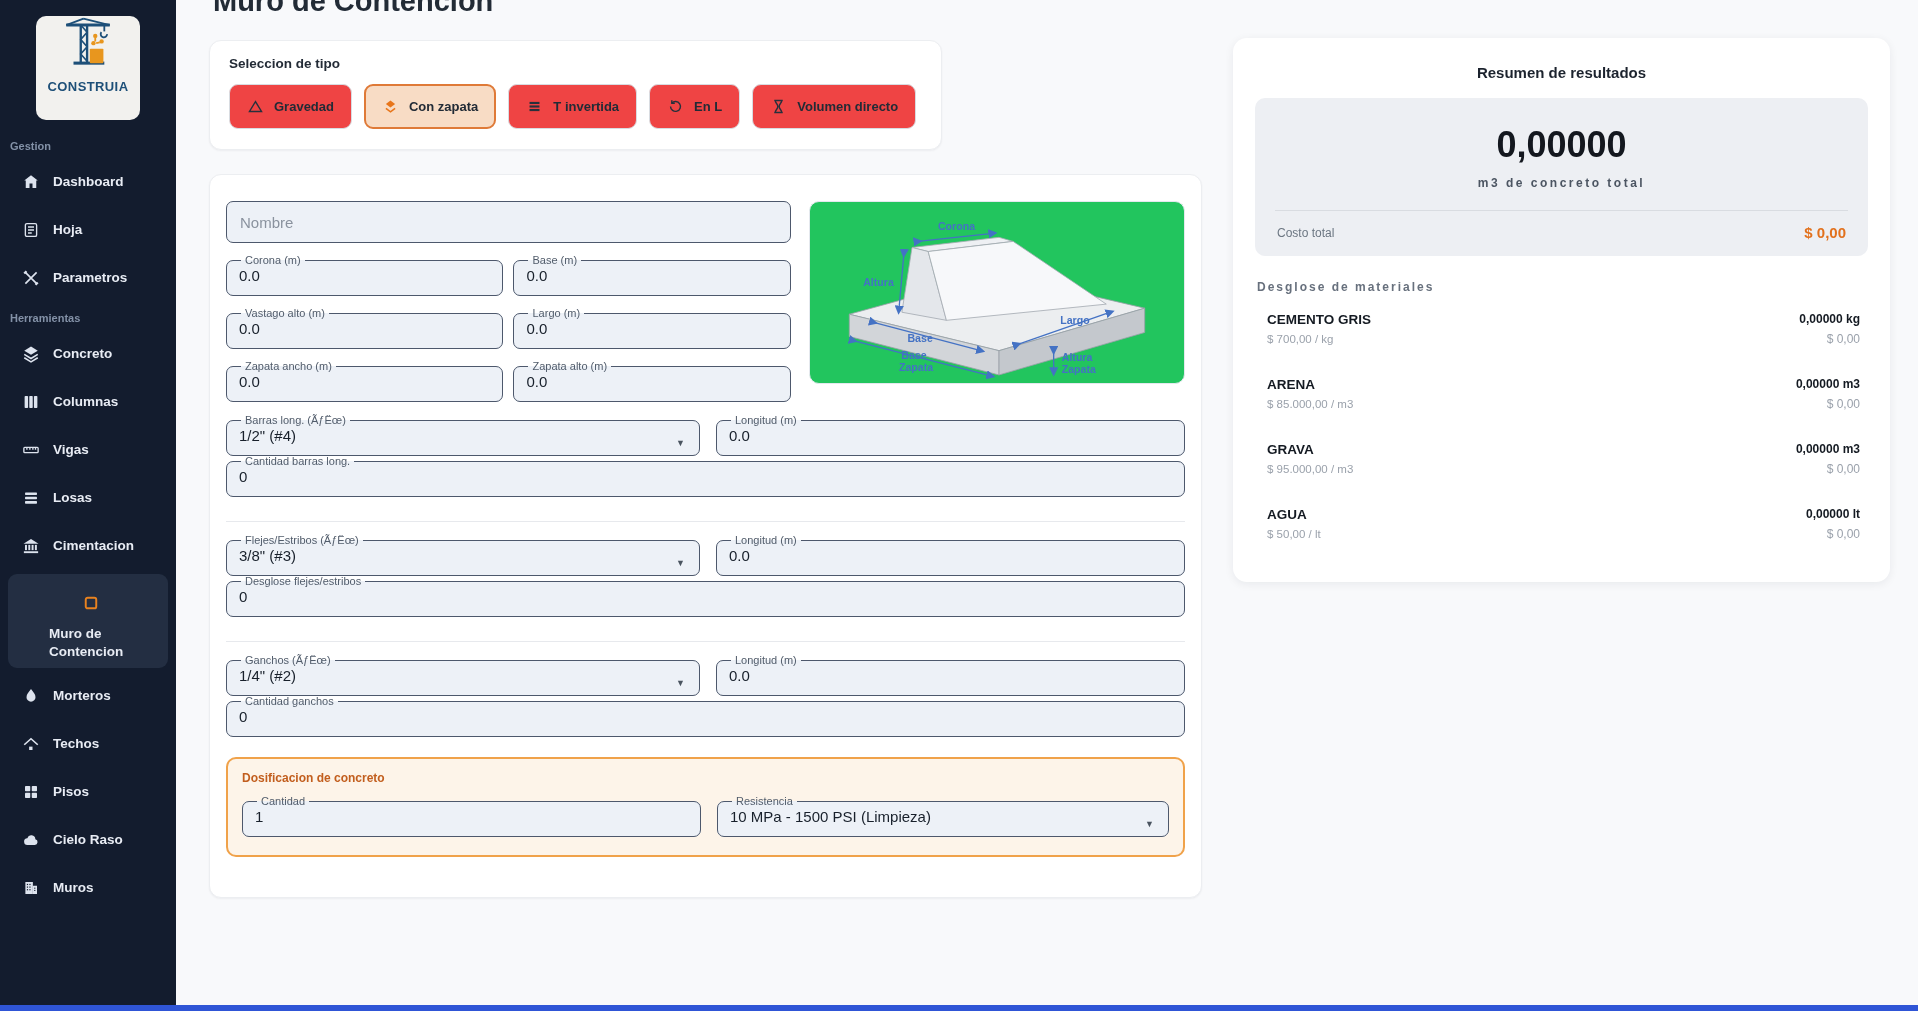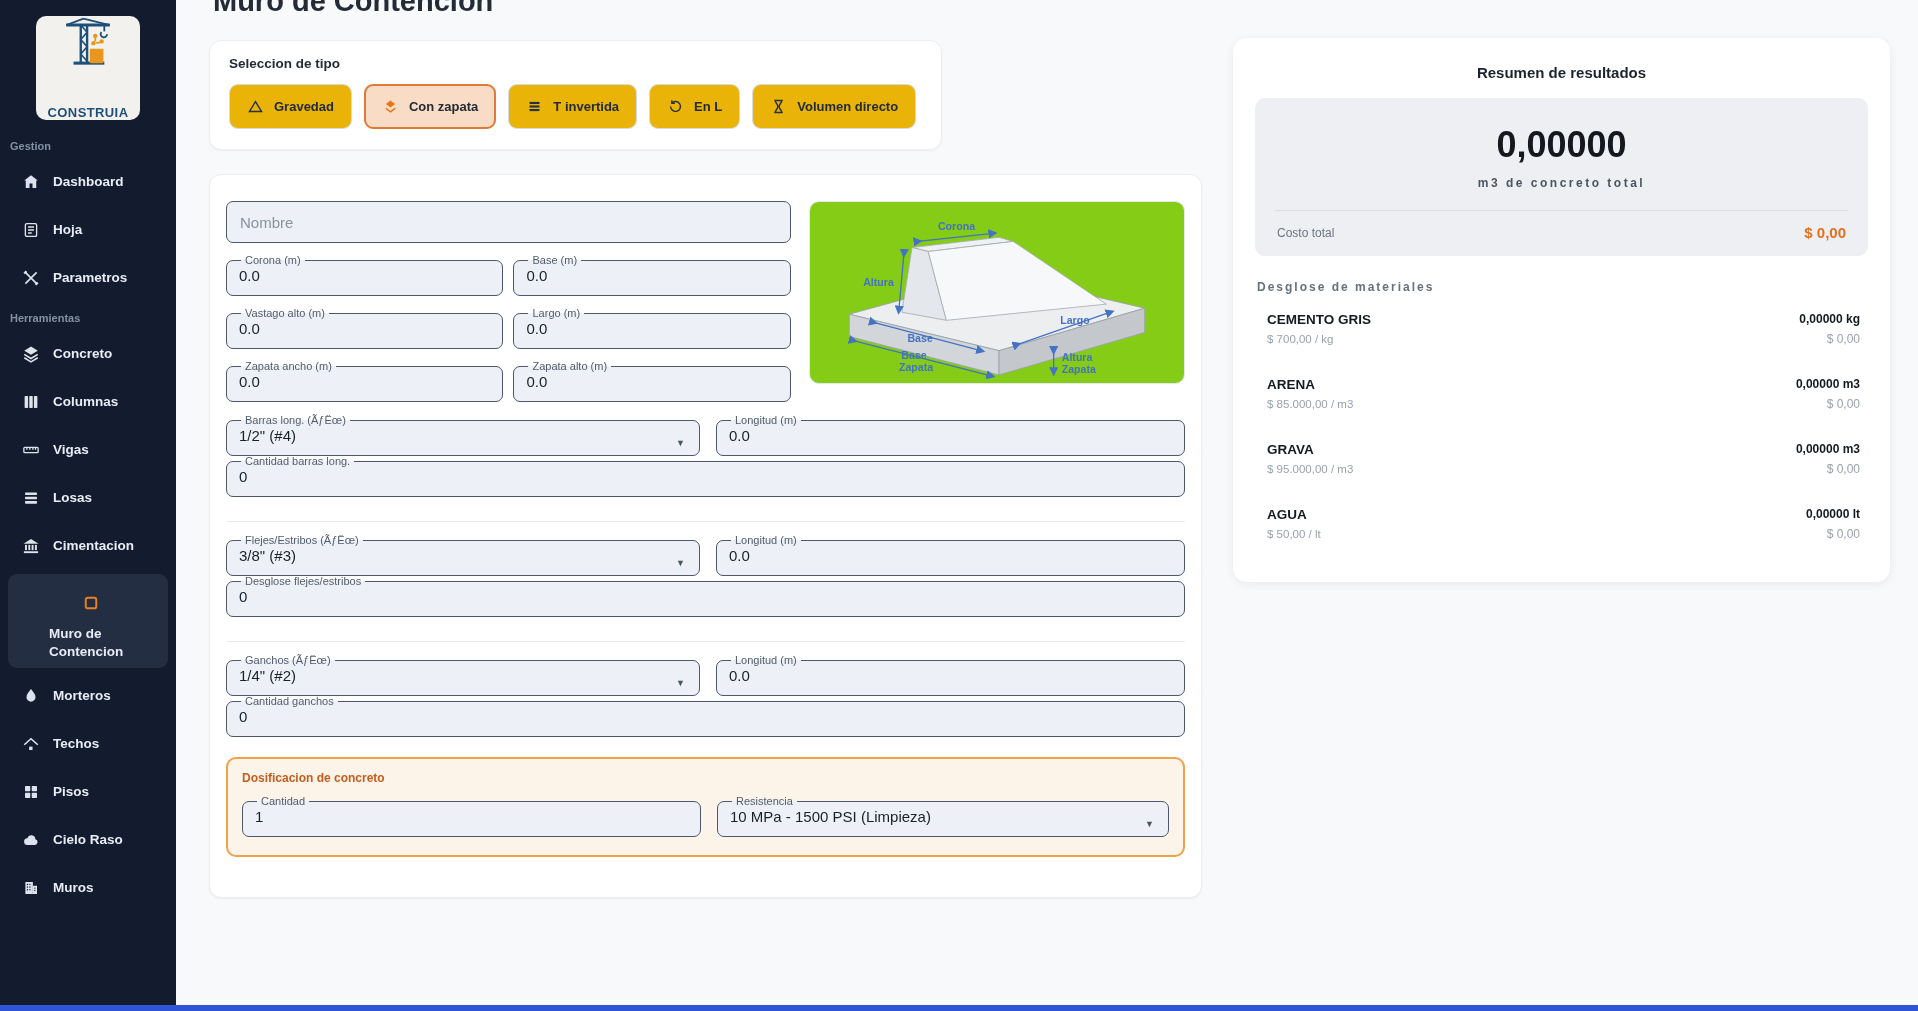--- a/index.html
+++ b/index.html
@@ -2,61 +2,61 @@
 <html><head>
 <meta charset="utf-8">
 <style>
   * { box-sizing: border-box; }
   body { margin:0; font-family:"Liberation Sans", sans-serif; }
   .page { position:relative; width:1918px; height:1011px; overflow:hidden; background:#f8f9fb; }
 
   
   .sidebar { position:absolute; left:0; top:0; bottom:0; width:176px; background:#131c2e; color:#e8ecf4; z-index:10; }
   .logo-card { width:104px; height:104px; margin:16px 0 0 36px; background:#f2f1ee; border-radius:10px;
-               display:flex; flex-direction:column; align-items:center; justify-content:space-between; gap:1px; }
+               display:flex; flex-direction:column; align-items:center; justify-content:flex-start; gap:1px; }
   .logo-text { font-size:13px; font-weight:800; color:#1d4f78; letter-spacing:.4px; }
   .side-section { font-size:11px; font-weight:700; color:#8391a7; margin:20px 0 10px 10px; }
   .side-section.second { margin-top:14px; }
   .nav-item { display:flex; align-items:center; gap:13px; margin:0 8px 8px; padding:11px 8px 11px 14px;
               border-radius:9px; font-size:13.5px; font-weight:600; cursor:pointer; }
   .nav-item.active { background:#232e42; padding-top:20px; padding-bottom:8px;flex-direction:column; }
   .nav-icon { width:18px; height:18px; flex:none; color:#dde3ee; display:flex; }
   .nav-icon svg { width:18px; height:18px; }
   .nav-label { line-height:1.3; }
 
   
   .main { position:absolute; left:176px; top:0; right:0; bottom:0; padding-left:33px; }
   .page-title { margin:-15px 0 0 4px; font-size:29px; font-weight:800; color:#222b36; }
   .card { background:#fff; border:1px solid #eceef1; border-radius:12px; box-shadow:0 1px 2px rgba(16,24,40,.05); }
   .card-heading { font-size:13.5px; font-weight:700; color:#232b36; }
 
   .select-card { width:733px; margin-top:22px; padding:15px 19px 20px; }
   .type-row { display:flex; gap:12px; margin-top:13px; }
   .type-btn { display:inline-flex; align-items:center; gap:10px; padding:13px 17px; border:1px solid #d8dce1;
-              border-radius:9px; background:#eab308; font-size:13px; font-weight:600; color:#222b36; cursor:pointer;
+              border-radius:9px; background:#ef4444; font-size:13px; font-weight:600; color:#222b36; cursor:pointer;
               font-family:inherit; white-space:nowrap; }
   .type-btn.selected { border:2px solid #df7a38; background:#f8dcc5; padding:12px 16px; }
   .type-icon { display:flex; width:17px; height:17px; }
   .type-icon svg { width:17px; height:17px; }
 
   .params-card { width:993px; margin-top:24px; padding:15px 16px 40px; }
   .dim-flex { display:flex; gap:18px; margin-top:11px; }
   .dim-left { width:568px; }
   .name-input { width:100%; height:42px; border:1.6px solid #4d586c; border-radius:7px; background:#edf1f7;
                 padding:0 13px; font-size:15px; color:#333; font-family:inherit; outline:none; }
   .name-input::placeholder { color:#8a929e; }
   .dim-grid { display:grid; grid-template-columns:1fr 1fr; column-gap:10px; row-gap:12px; margin-top:12px; }
 
   fieldset.field { position:relative; margin:0; background:#edf1f7; border:1.6px solid #4d586c; border-radius:7px;
                    padding:0 12px; min-width:0; }
   fieldset.field legend { font-size:11px; color:#515c6b; padding:0 4px; margin-left:2px; line-height:1; }
   .fval { font-size:15px; color:#18202b; padding:1px 0 11px; }
   .caret { position:absolute; right:14px; top:50%; transform:translateY(-35%); font-size:9px; color:#4a5460; }
 
-  .diagram-card { width:378px; height:183px; border:1px solid #e4e8ee; border-radius:10px; background:#84cc16;
+  .diagram-card { width:378px; height:183px; border:1px solid #e4e8ee; border-radius:10px; background:#22c55e;
                   display:flex; align-items:center; justify-content:center; }
 
   .steel-heading { margin-top:24px; }
   .steel-row { display:grid; grid-template-columns:474px 1fr; gap:16px; margin-top:13px; }
   .full-field { margin-top:12px; }
   hr.divider { border:none; border-top:1px solid #e7e9ed; margin:24px 0 10px; }
 
   .dosage-box { margin-top:20px; border:2px solid #f0a24a; background:#fdf4e9; border-radius:10px; padding:12px 14px 18px; }
   .dosage-title { font-size:12px; font-weight:700; color:#c25e1e; }
   .dosage-row { display:grid; grid-template-columns:459px 1fr; gap:16px; margin-top:11px; }

